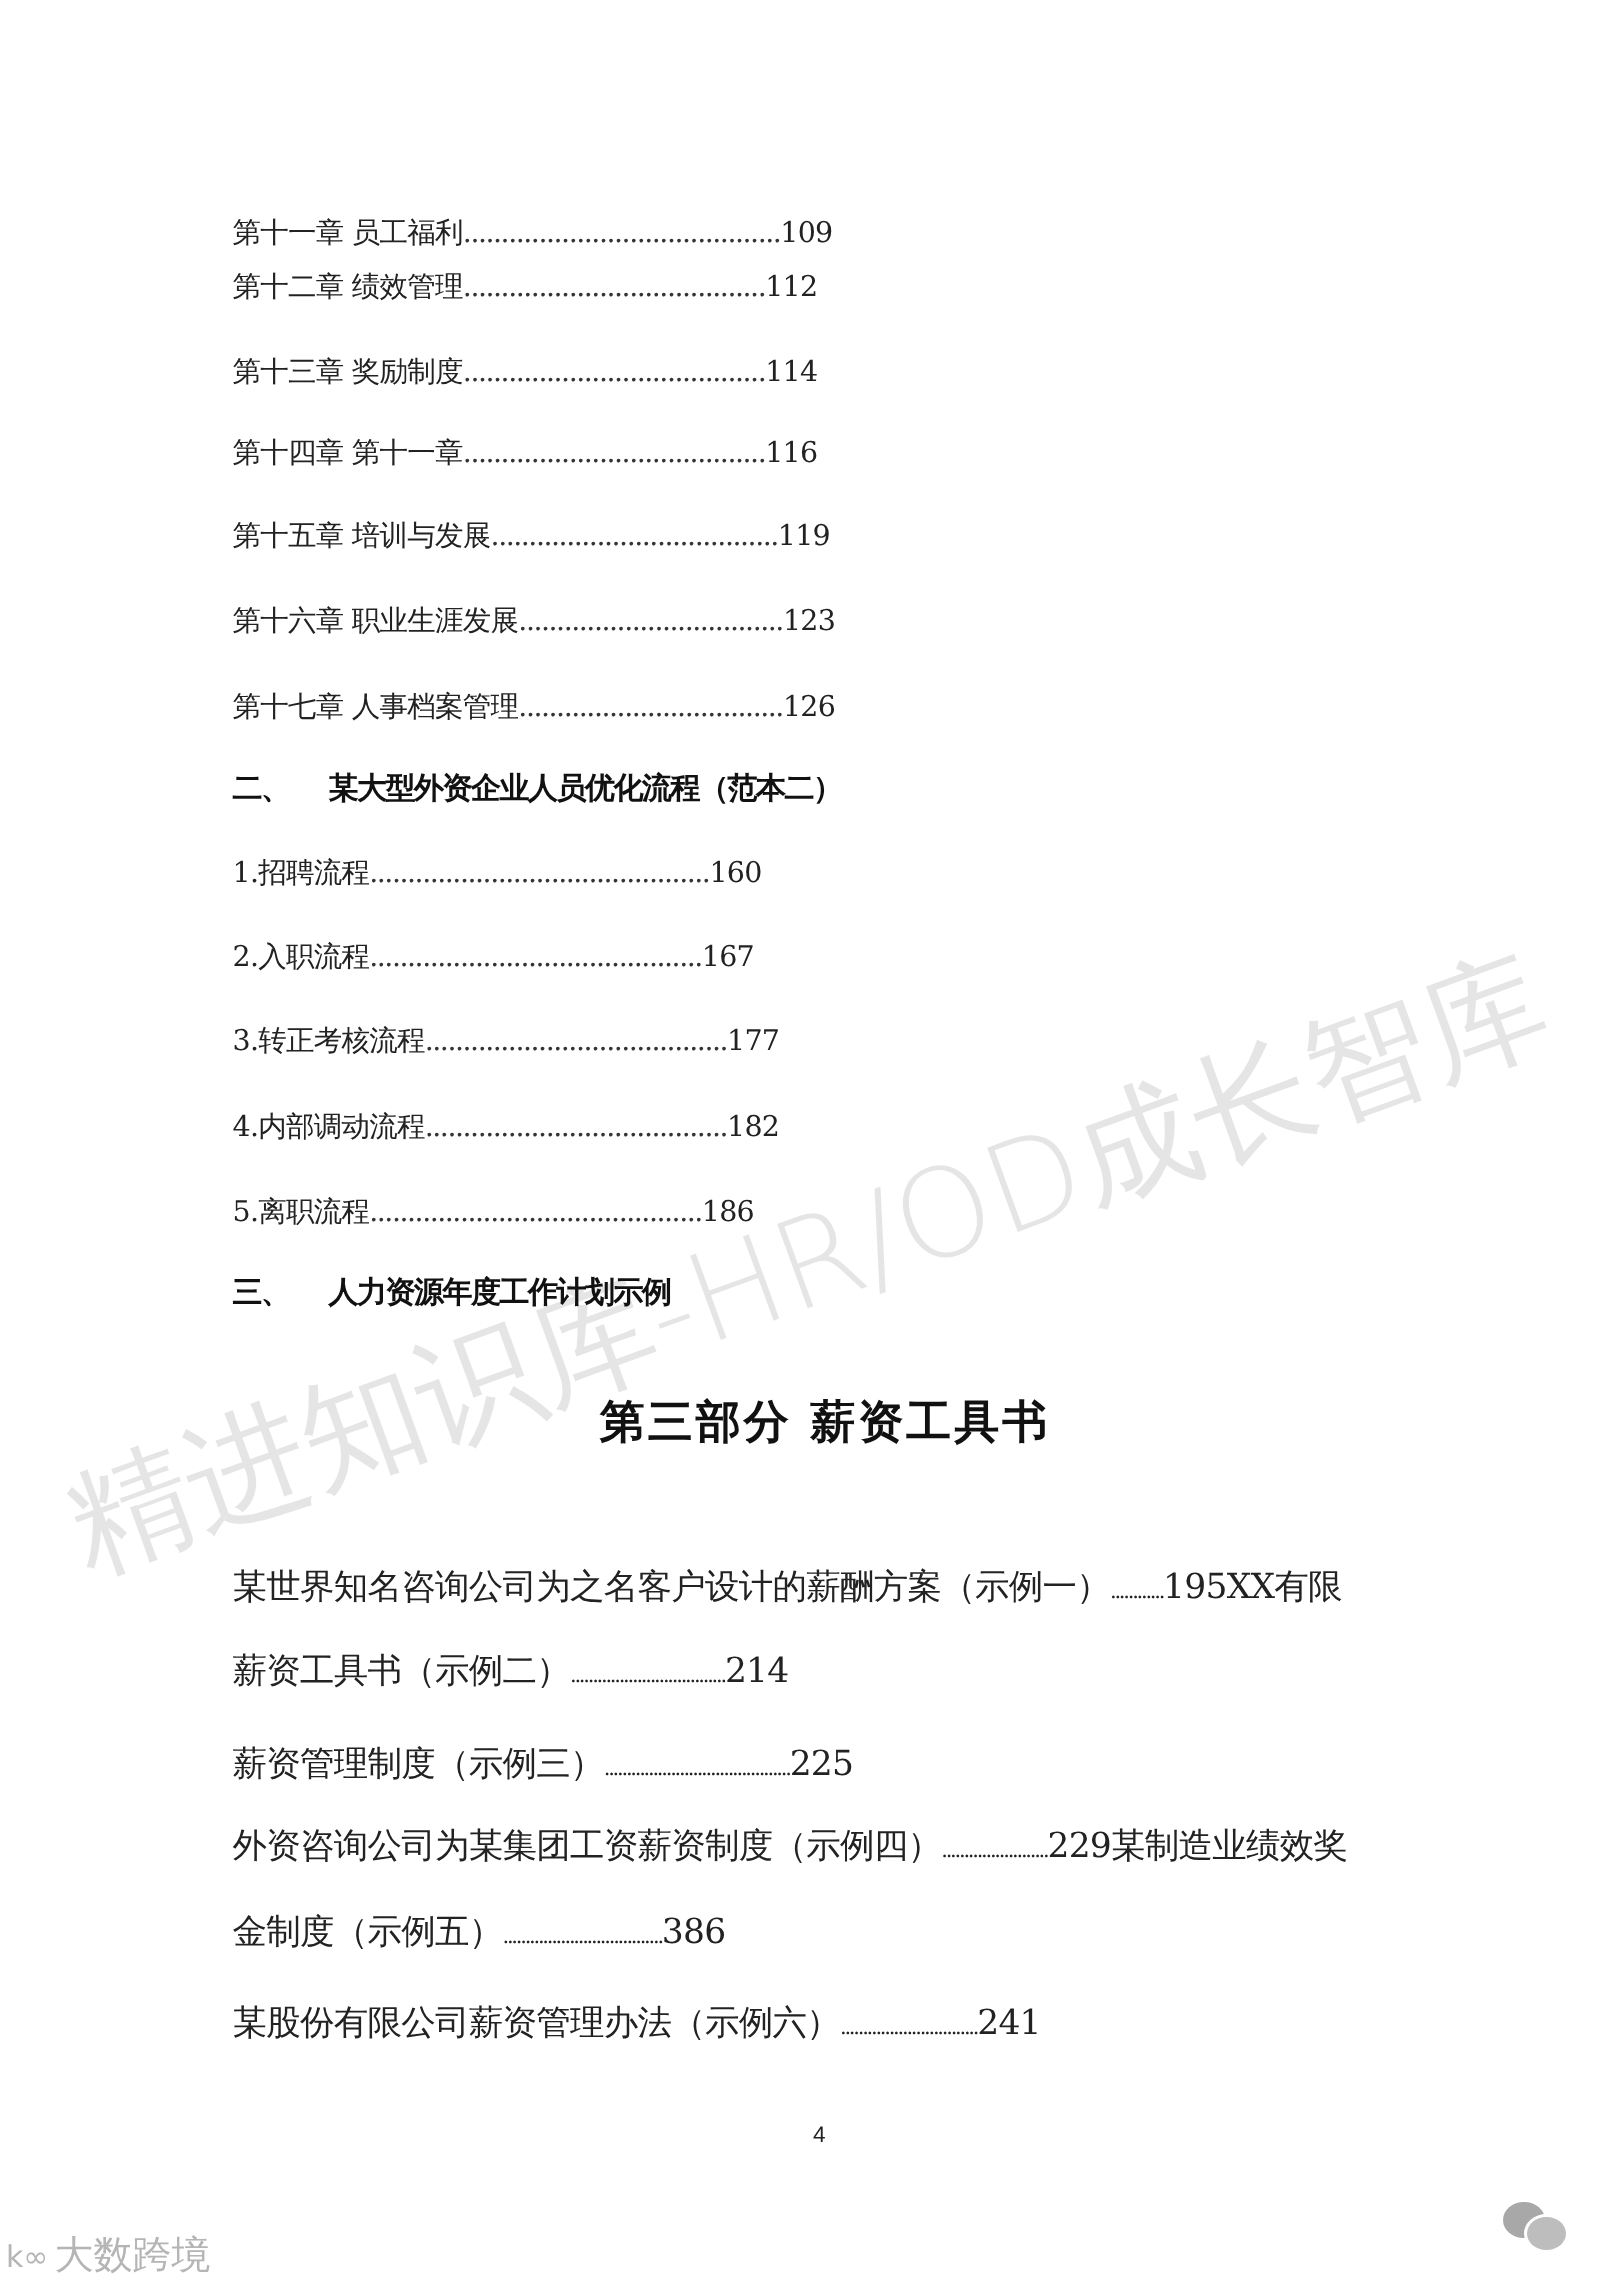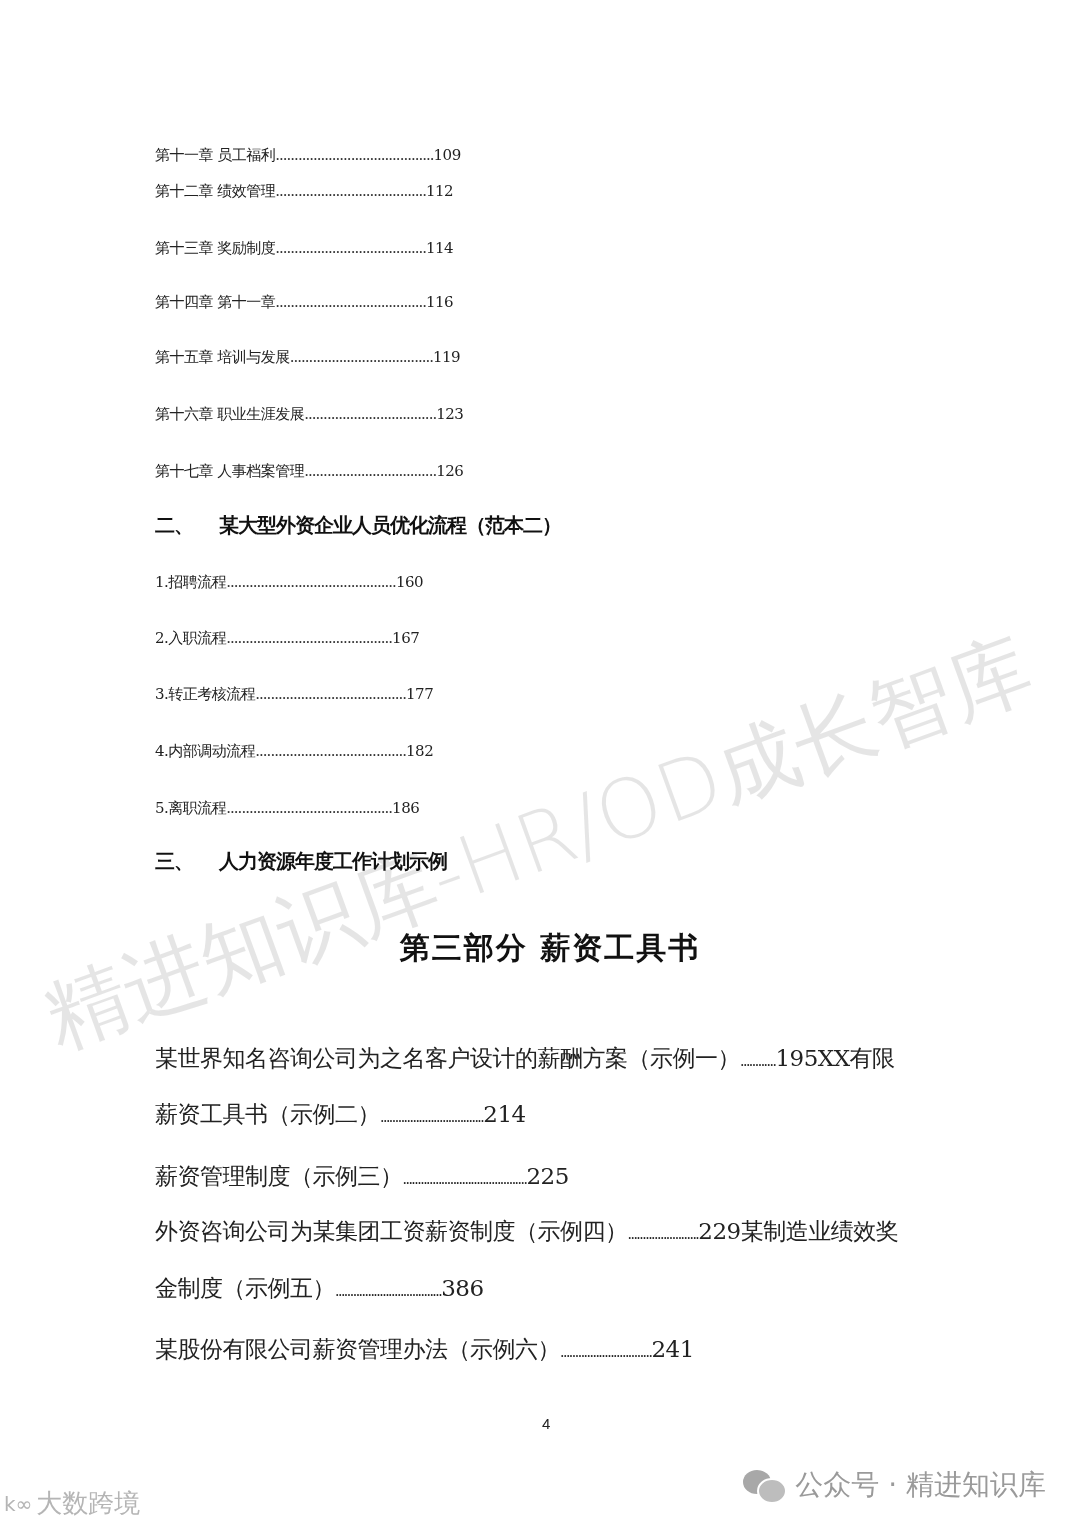--- a/index.html
+++ b/index.html
@@ -1,21 +1,21 @@
 <!DOCTYPE html>
 <html><head>
 <meta charset="utf-8">
 <style>
   html, body { margin:0; padding:0; }
   body {
     width:1080px; height:1526px; background:#ffffff; position:relative; overflow:hidden;
     font-family: "DejaVu Serif", "Liberation Serif", serif; color:#1a1a1a;
   }
   .toc-line {
-    position:absolute; left:155px; font-size:15px; line-height:30px; white-space:nowrap;
+    position:absolute; left:155px; font-size:19px; line-height:30px; white-space:nowrap;
     letter-spacing:-0.5px; color:#222;
   }
   .toc-line .dots { letter-spacing:-1px; color:#333; }
   .heading {
     position:absolute; left:155px; font-size:20px; line-height:30px; font-weight:bold;
     font-family: "DejaVu Sans", "Liberation Sans", sans-serif; color:#111; white-space:nowrap;
     letter-spacing:-1px;
   }
   .heading .num { display:inline-block; width:64px; }
   .part-title {
@@ -121,18 +121,17 @@
   <span>某股份有限公司薪资管理办法（示例六）</span><span class="dots">...............................</span><span>241</span>
 </div>
 
 <div class="page-num">4</div>
 
 <div class="footer-right">
   <span class="wechat-icon">
       <span class="b1"></span>
       <span class="b2"></span>
     </span>
-  <span>公众号 · 精进知识库</span>
 </div>
 <div class="footer-left">
   <span class="logo-icon">k∞</span>
   <span>大数跨境</span>
 </div>
 
 </body></html>

